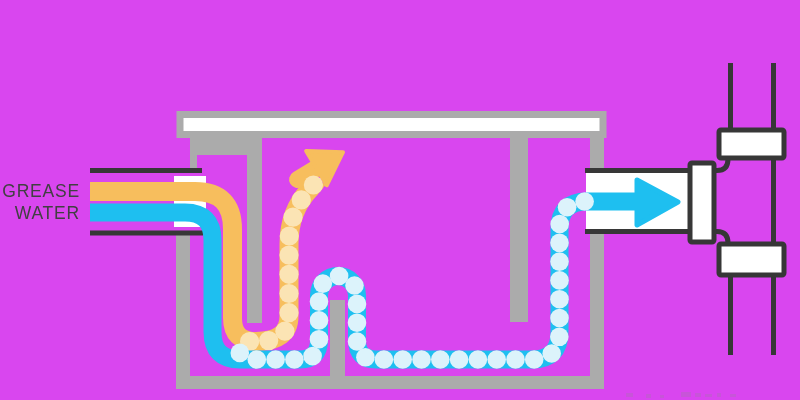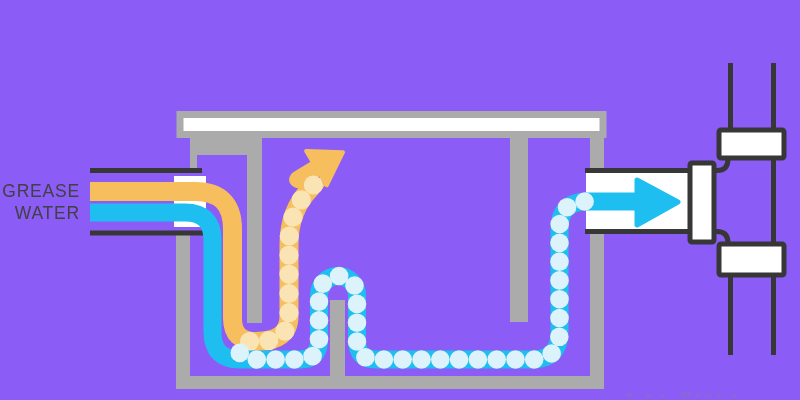--- a/index.html
+++ b/index.html
@@ -1,16 +1,16 @@
 <!DOCTYPE html>
 <html style="--grease: #F7BE5D; --grease-bubble: #FBE4B4; --water: #1EBFF0; --water-bubble: #DCF3FB; --tank-gray: #ABABAB; --pipe-dark: #373737; --label-text: #414042;"><head>
 <meta charset="utf-8">
 <style>
   html,body{margin:0;padding:0;background:#ffffff;}
-  .stage{position:relative;width:800px;height:400px;overflow:hidden;background:#8b5cf6;}
+  .stage{position:relative;width:800px;height:400px;overflow:hidden;background:#d946ef;}
   svg{display:block;}
   .c-gray{fill:var(--tank-gray);}
   .lid{fill:#ffffff;stroke:var(--tank-gray);stroke-width:7;}
   .dark-line{stroke:var(--pipe-dark);stroke-width:5;fill:none;}
   .band-grease{stroke:var(--grease);stroke-width:19;fill:none;}
   .band-water{stroke:var(--water);stroke-width:18;fill:none;}
   .fill-grease{fill:var(--grease);stroke:var(--grease);stroke-width:4;stroke-linejoin:round;}
   .shaft-grease{stroke:var(--grease);stroke-width:17;stroke-linecap:round;}
   .head-water{fill:var(--water);stroke:var(--water);stroke-width:5;stroke-linejoin:round;}
   .fitting{fill:#ffffff;stroke:var(--pipe-dark);stroke-width:5;}

